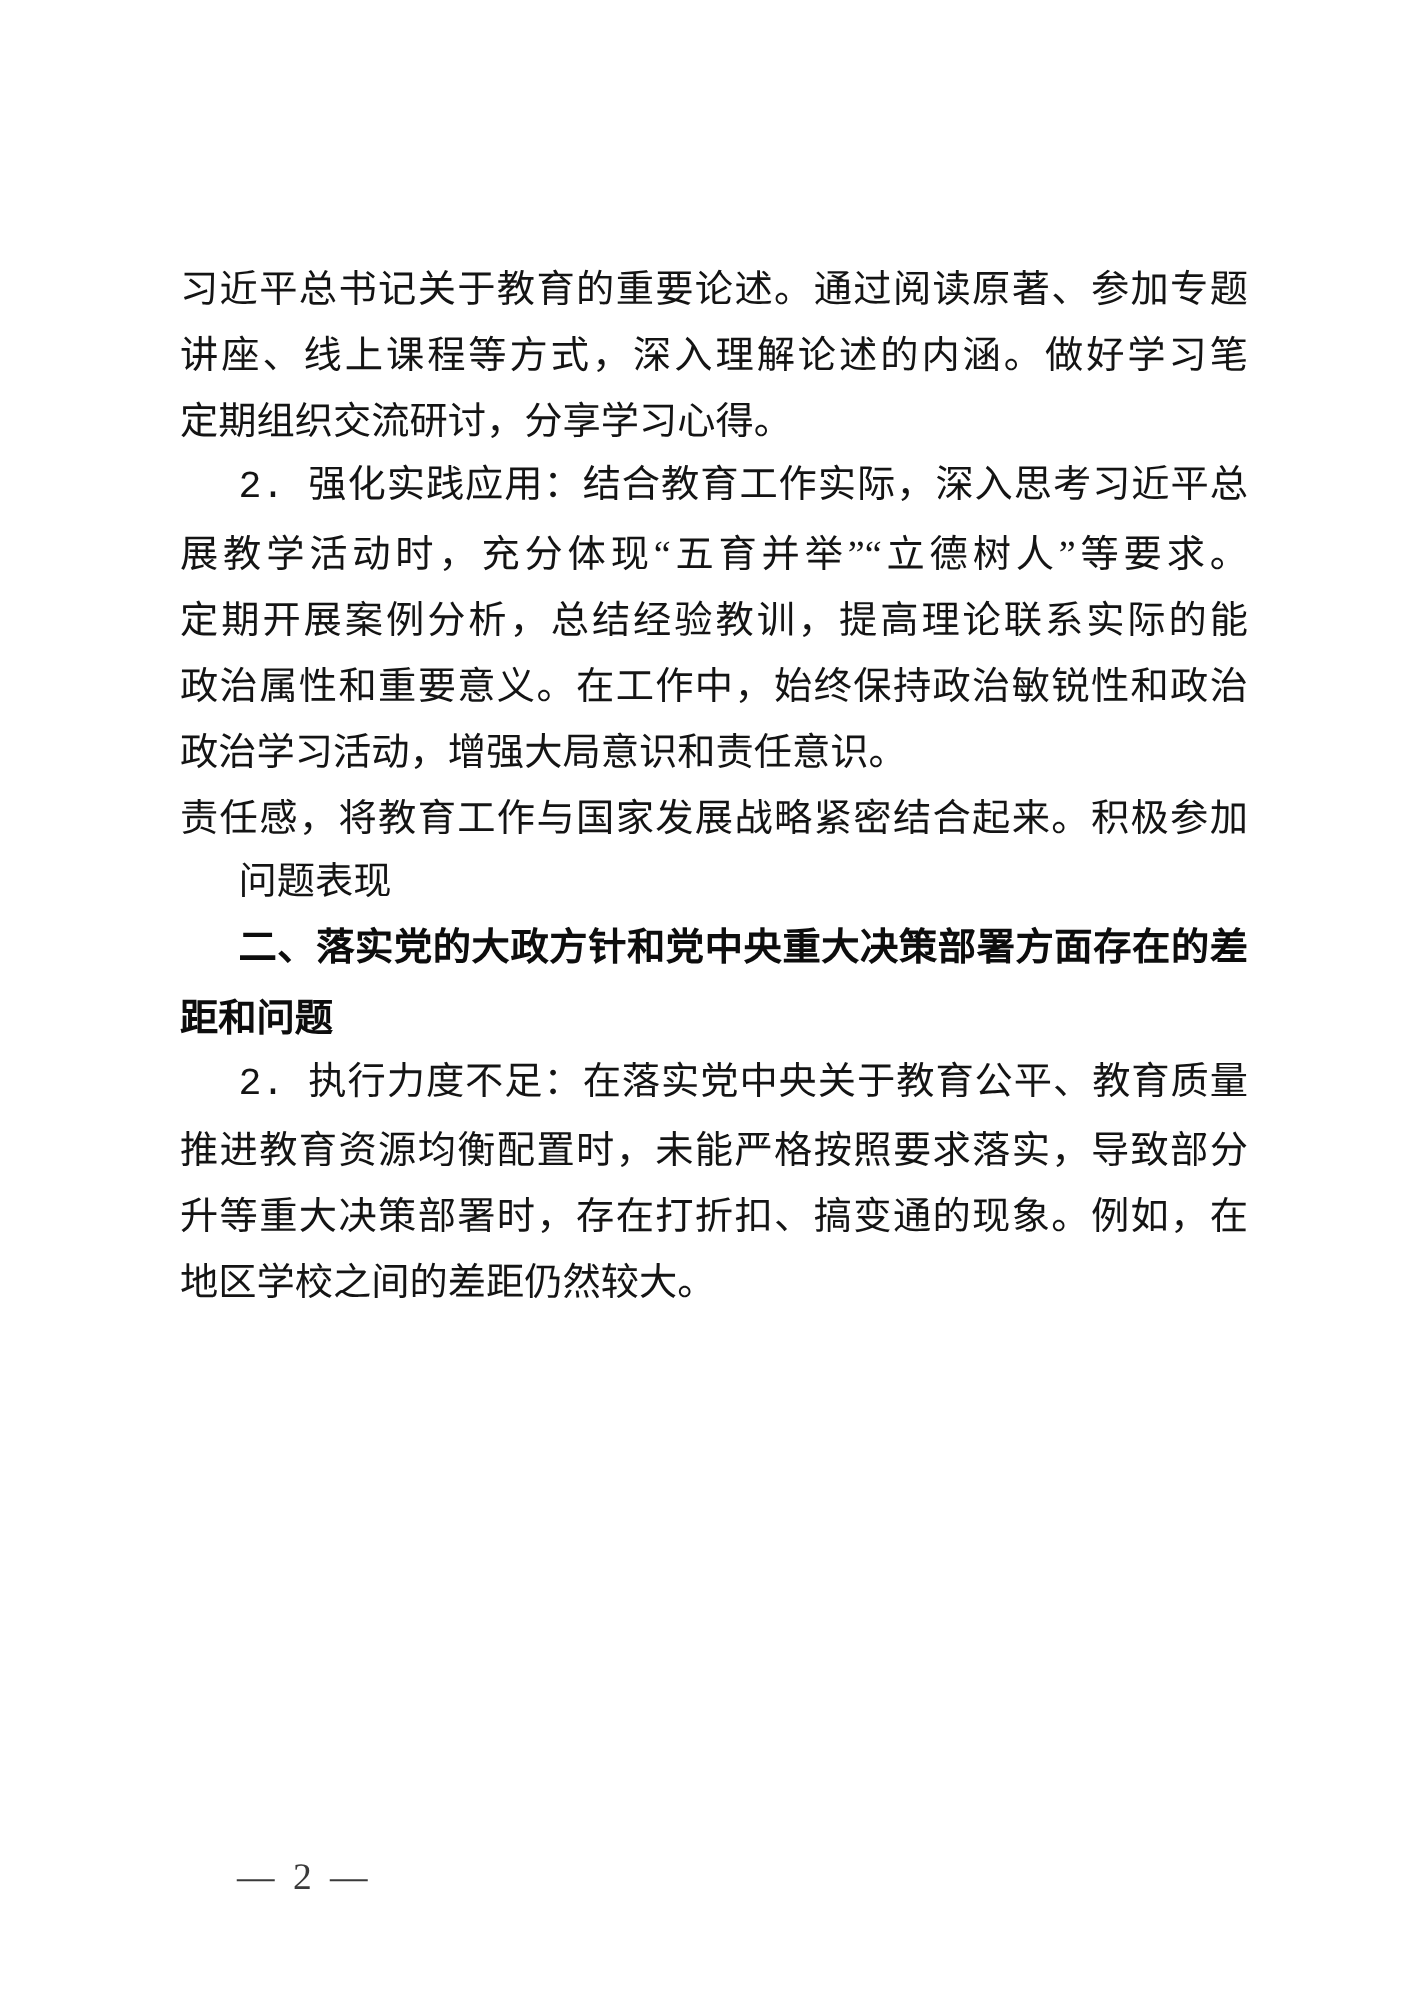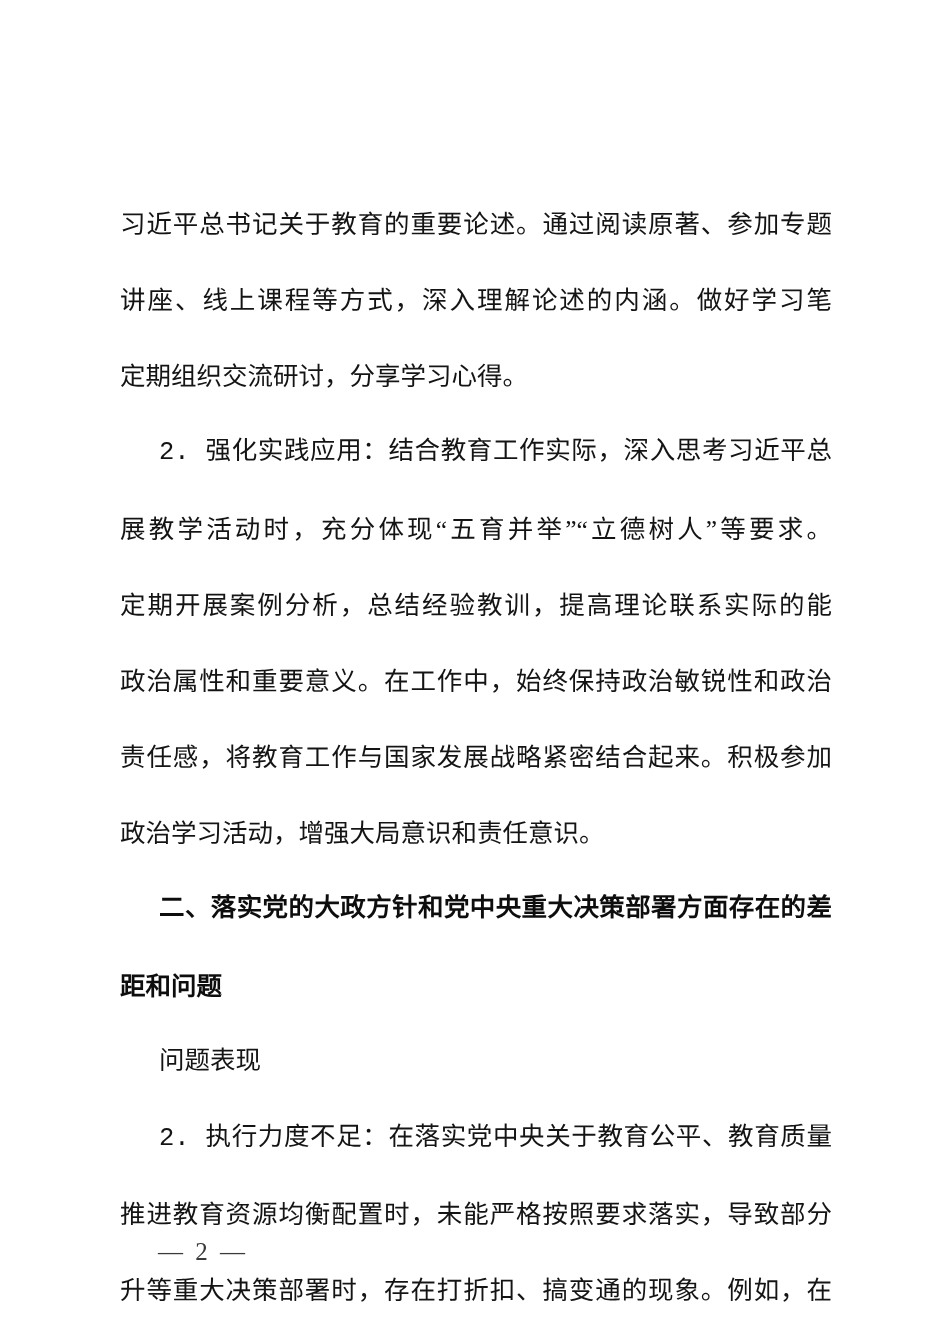--- a/index.html
+++ b/index.html
@@ -31,21 +31,20 @@
     padding: 0;
   }
   .line {
     height: 44.15px;
     line-height: 44.15px;
     font-size: 25.5px;
     text-align: justify;
     text-align-last: justify;
     overflow: hidden;
     white-space: normal;
-    margin-top: 32px;
   }
   .line.para-end {
     text-align-last: left;
   }
   .para.indented .line.first {
     text-indent: 39px;
     font-family: Liberation Mono, monospace;
   }
   .para.heading .line {
     font-family: "Liberation Sans", "DejaVu Sans", sans-serif;
@@ -74,29 +73,29 @@
         <div class="line">讲座、线上课程等方式，深入理解论述的内涵。做好学习笔记，</div>
         <div class="line para-end">定期组织交流研讨，分享学习心得。</div>
       </div>
       <div class="para indented">
         <div class="line first">2. 强化实践应用：结合教育工作实际，深入思考习近平总书</div>
         <div class="line">展教学活动时，充分体现“五育并举”“立德树人”等要求。</div>
         <div class="line para-end">定期开展案例分析，总结经验教训，提高理论联系实际的能力。</div>
       </div>
       <div class="para indented">
         <div class="line">政治属性和重要意义。在工作中，始终保持政治敏锐性和政治</div>
+        <div class="line para-end">政治学习活动，增强大局意识和责任意识。</div>
         <div class="line">责任感，将教育工作与国家发展战略紧密结合起来。积极参加</div>
-        <div class="line para-end">政治学习活动，增强大局意识和责任意识。</div>
+      </div>
+      <div class="para indented">
+        <div class="line first para-end">问题表现</div>
       </div>
       <div class="para indented heading">
         <div class="line first">二、落实党的大政方针和党中央重大决策部署方面存在的差</div>
         <div class="line para-end">距和问题</div>
-      </div>
-      <div class="para indented">
-        <div class="line first para-end">问题表现</div>
       </div>
       <div class="para indented">
         <div class="line first">2. 执行力度不足：在落实党中央关于教育公平、教育质量提</div>
         <div class="line">推进教育资源均衡配置时，未能严格按照要求落实，导致部分</div>
         <div class="line">升等重大决策部署时，存在打折扣、搞变通的现象。例如，在</div>
         <div class="line para-end">地区学校之间的差距仍然较大。</div>
       </div>
     </main>
   <div class="page-footer">— 2 —</div>
 </div>

